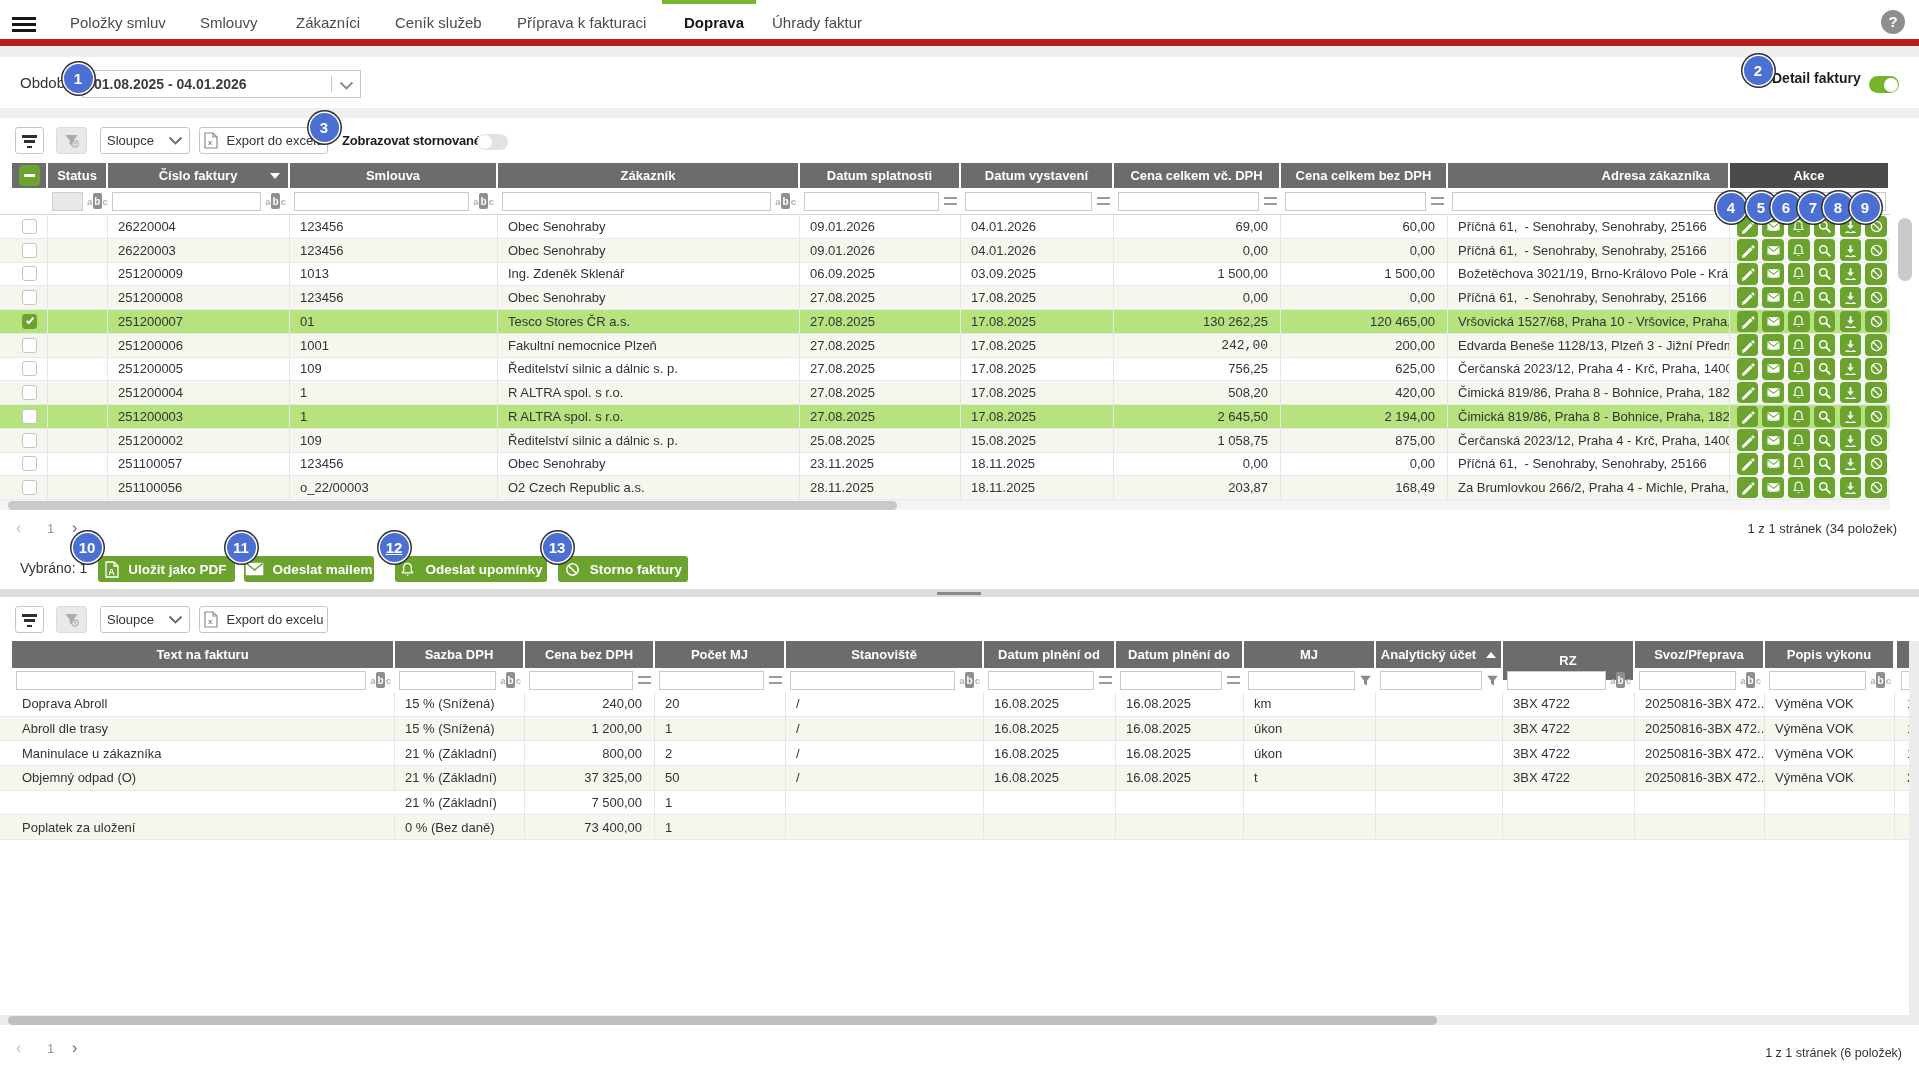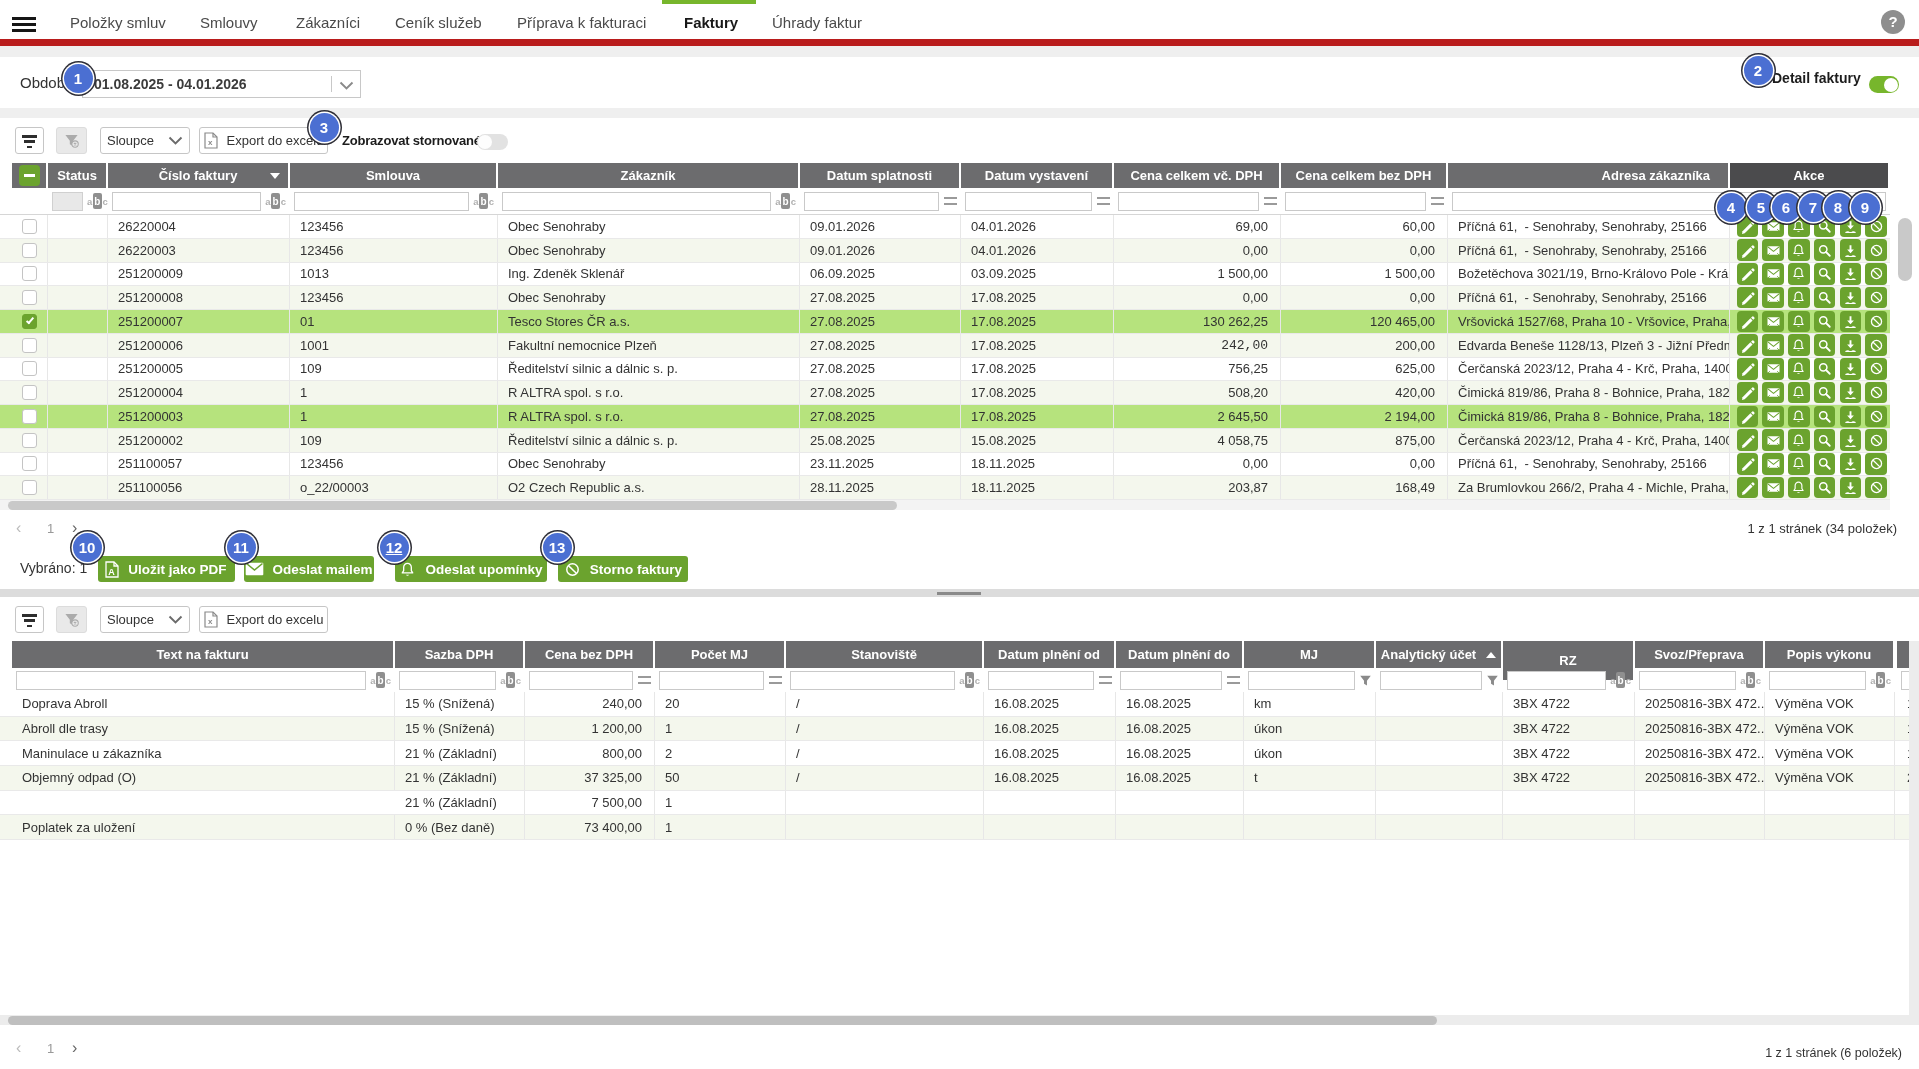--- a/index.html
+++ b/index.html
@@ -43,21 +43,21 @@
 <div id="burger" class="abs" style="left:12px;top:17px;">
       <span></span>
       <span></span>
       <span></span>
     </div>
 <div class="nit" style="left:70px;">Položky smluv</div>
 <div class="nit" style="left:200px;">Smlouvy</div>
 <div class="nit" style="left:296px;">Zákazníci</div>
 <div class="nit" style="left:395px;">Ceník služeb</div>
 <div class="nit" style="left:517px;">Příprava k fakturaci</div>
-<div class="nit" style="left:684px;font-weight:700;color:#181818;">Faktury</div>
+<div class="nit" style="left:684px;font-weight:700;color:#181818;">Doprava</div>
 <div class="nit" style="left:772px;">Úhrady faktur</div>
 <div class="abs" style="left:662px;top:0;width:94px;height:4px;background:#77b62c;"></div>
 <div class="abs" style="left:1881px;top:10px;width:24px;height:24px;border-radius:50%;background:#8e8e8e;color:#fff;font-size:15px;font-weight:700;text-align:center;line-height:24px;">?</div>
 </div>
 <div class="band" style="top:46px;height:11px;"></div>
 <div class="band" style="top:108px;height:10px;"></div>
 <div class="abs" style="left:20px;top:57px;height:51px;line-height:51px;font-size:15px;color:#333;">Období:</div>
 <div class="abs" style="left:82px;top:70px;width:279px;height:28px;border:1px solid #c8c8c8;background:#fff;">
     <span style="position:absolute;left:11px;top:0;line-height:26px;font-size:14px;font-weight:600;color:#3c3c3c;">01.08.2025 - 04.01.2026</span>
     <span style="position:absolute;left:248px;top:5px;width:1px;height:16px;background:#c8c8c8;"></span>
@@ -659,21 +659,21 @@
 <div class="row" style="top:265.75px;height:23.75px;background:#f4f7ed;">
 <div class="cell" style="left:12px;width:36px;justify-content:center;padding:0;">
         <span class="cb"></span>
       </div>
 <div class="cell" style="left:48px;width:60px;"></div>
 <div class="cell" style="left:108px;width:182px;">251200002</div>
 <div class="cell" style="left:290px;width:208px;">109</div>
 <div class="cell" style="left:498px;width:302px;">Ředitelství silnic a dálnic s. p.</div>
 <div class="cell" style="left:800px;width:161px;">25.08.2025</div>
 <div class="cell" style="left:961px;width:153px;">15.08.2025</div>
-<div class="cell num" style="left:1114px;width:167px;">4 058,75</div>
+<div class="cell num" style="left:1114px;width:167px;">1 058,75</div>
 <div class="cell num" style="left:1281px;width:167px;">875,00</div>
 <div class="cell" style="left:1448px;width:282px;padding-right:0;">Čerčanská 2023/12, Praha 4 - Krč, Praha, 14000</div>
 <div class="cell" style="left:1730px;width:160px;padding:0 0 0 6.5px;border-right:none;">
         <span class="ab">
           <svg width="15" height="15" viewBox="0 0 16 16" style="">
             <path d="M2.7 13 L2.1 15.9 L5 15.3 L13.4 6.9 L11.1 4.6 Z" fill="#fff"></path>
             <path d="M11.8 3.9 L14.1 6.2 L15.1 5.2 a1.3 1.3 0 0 0 0 -1.85 l-0.45 -0.45 a1.3 1.3 0 0 0 -1.85 0 Z" fill="#fff"></path>
           </svg>
         </span>
         <span class="ab">

